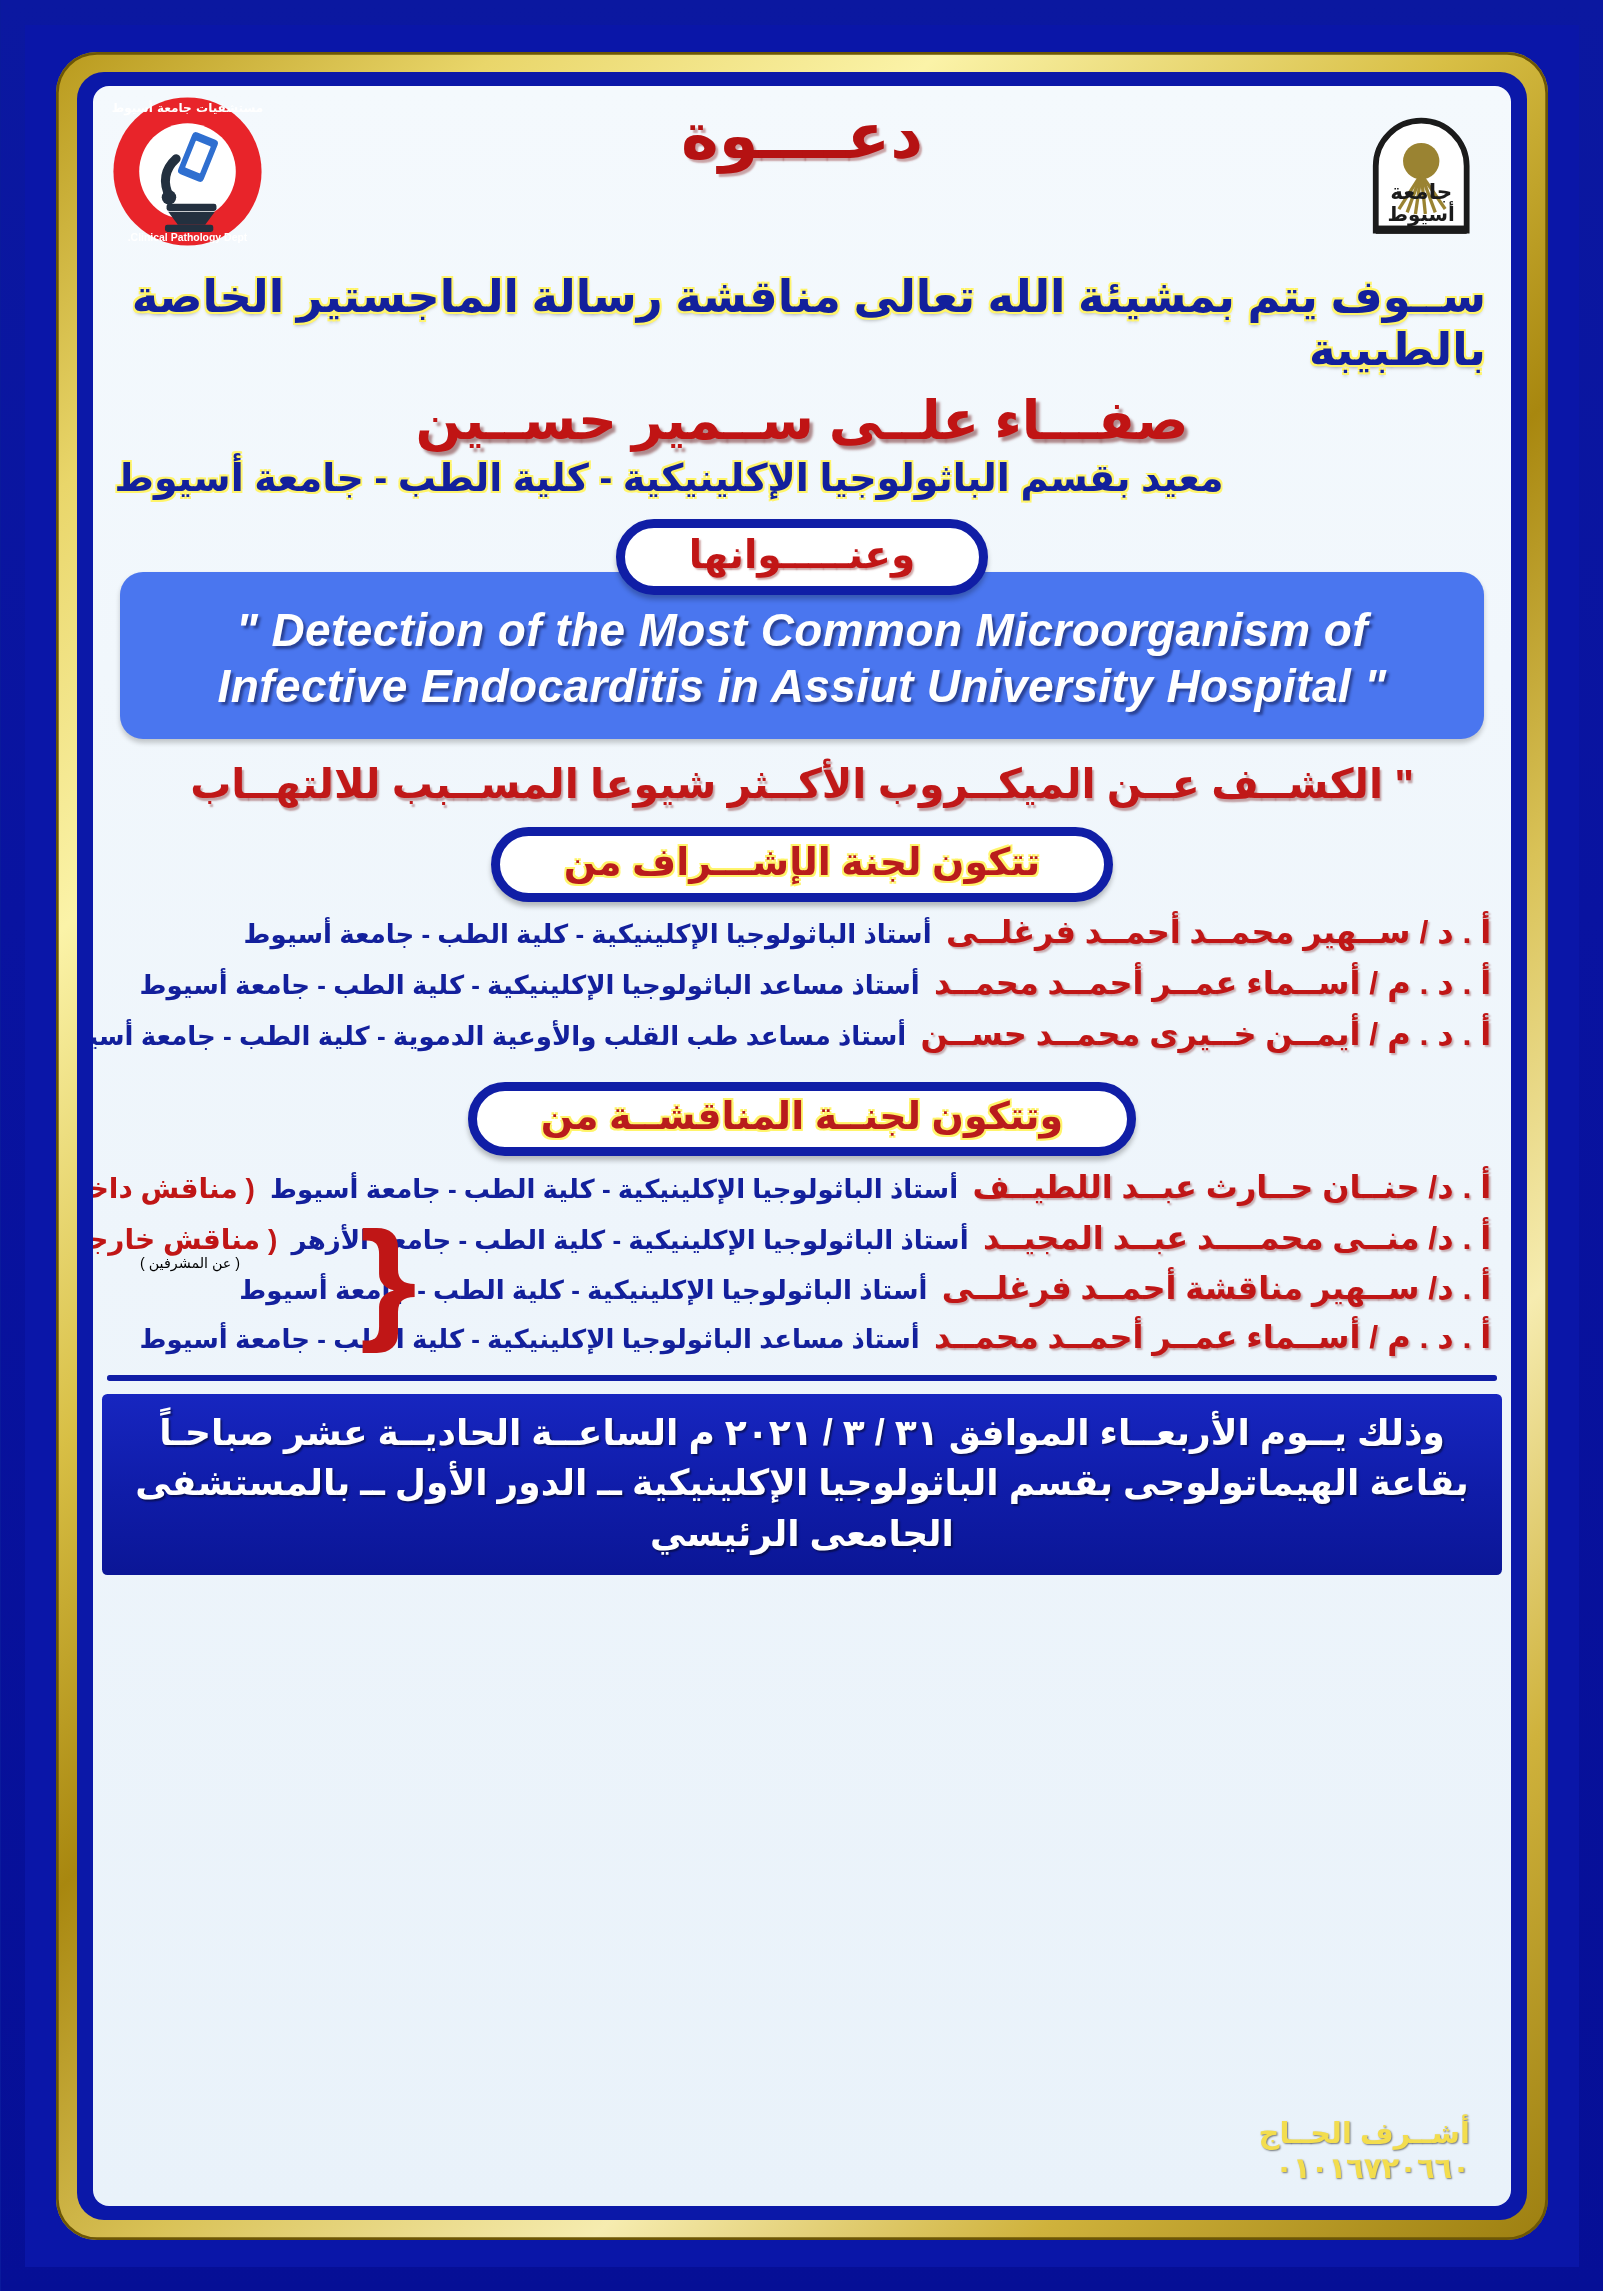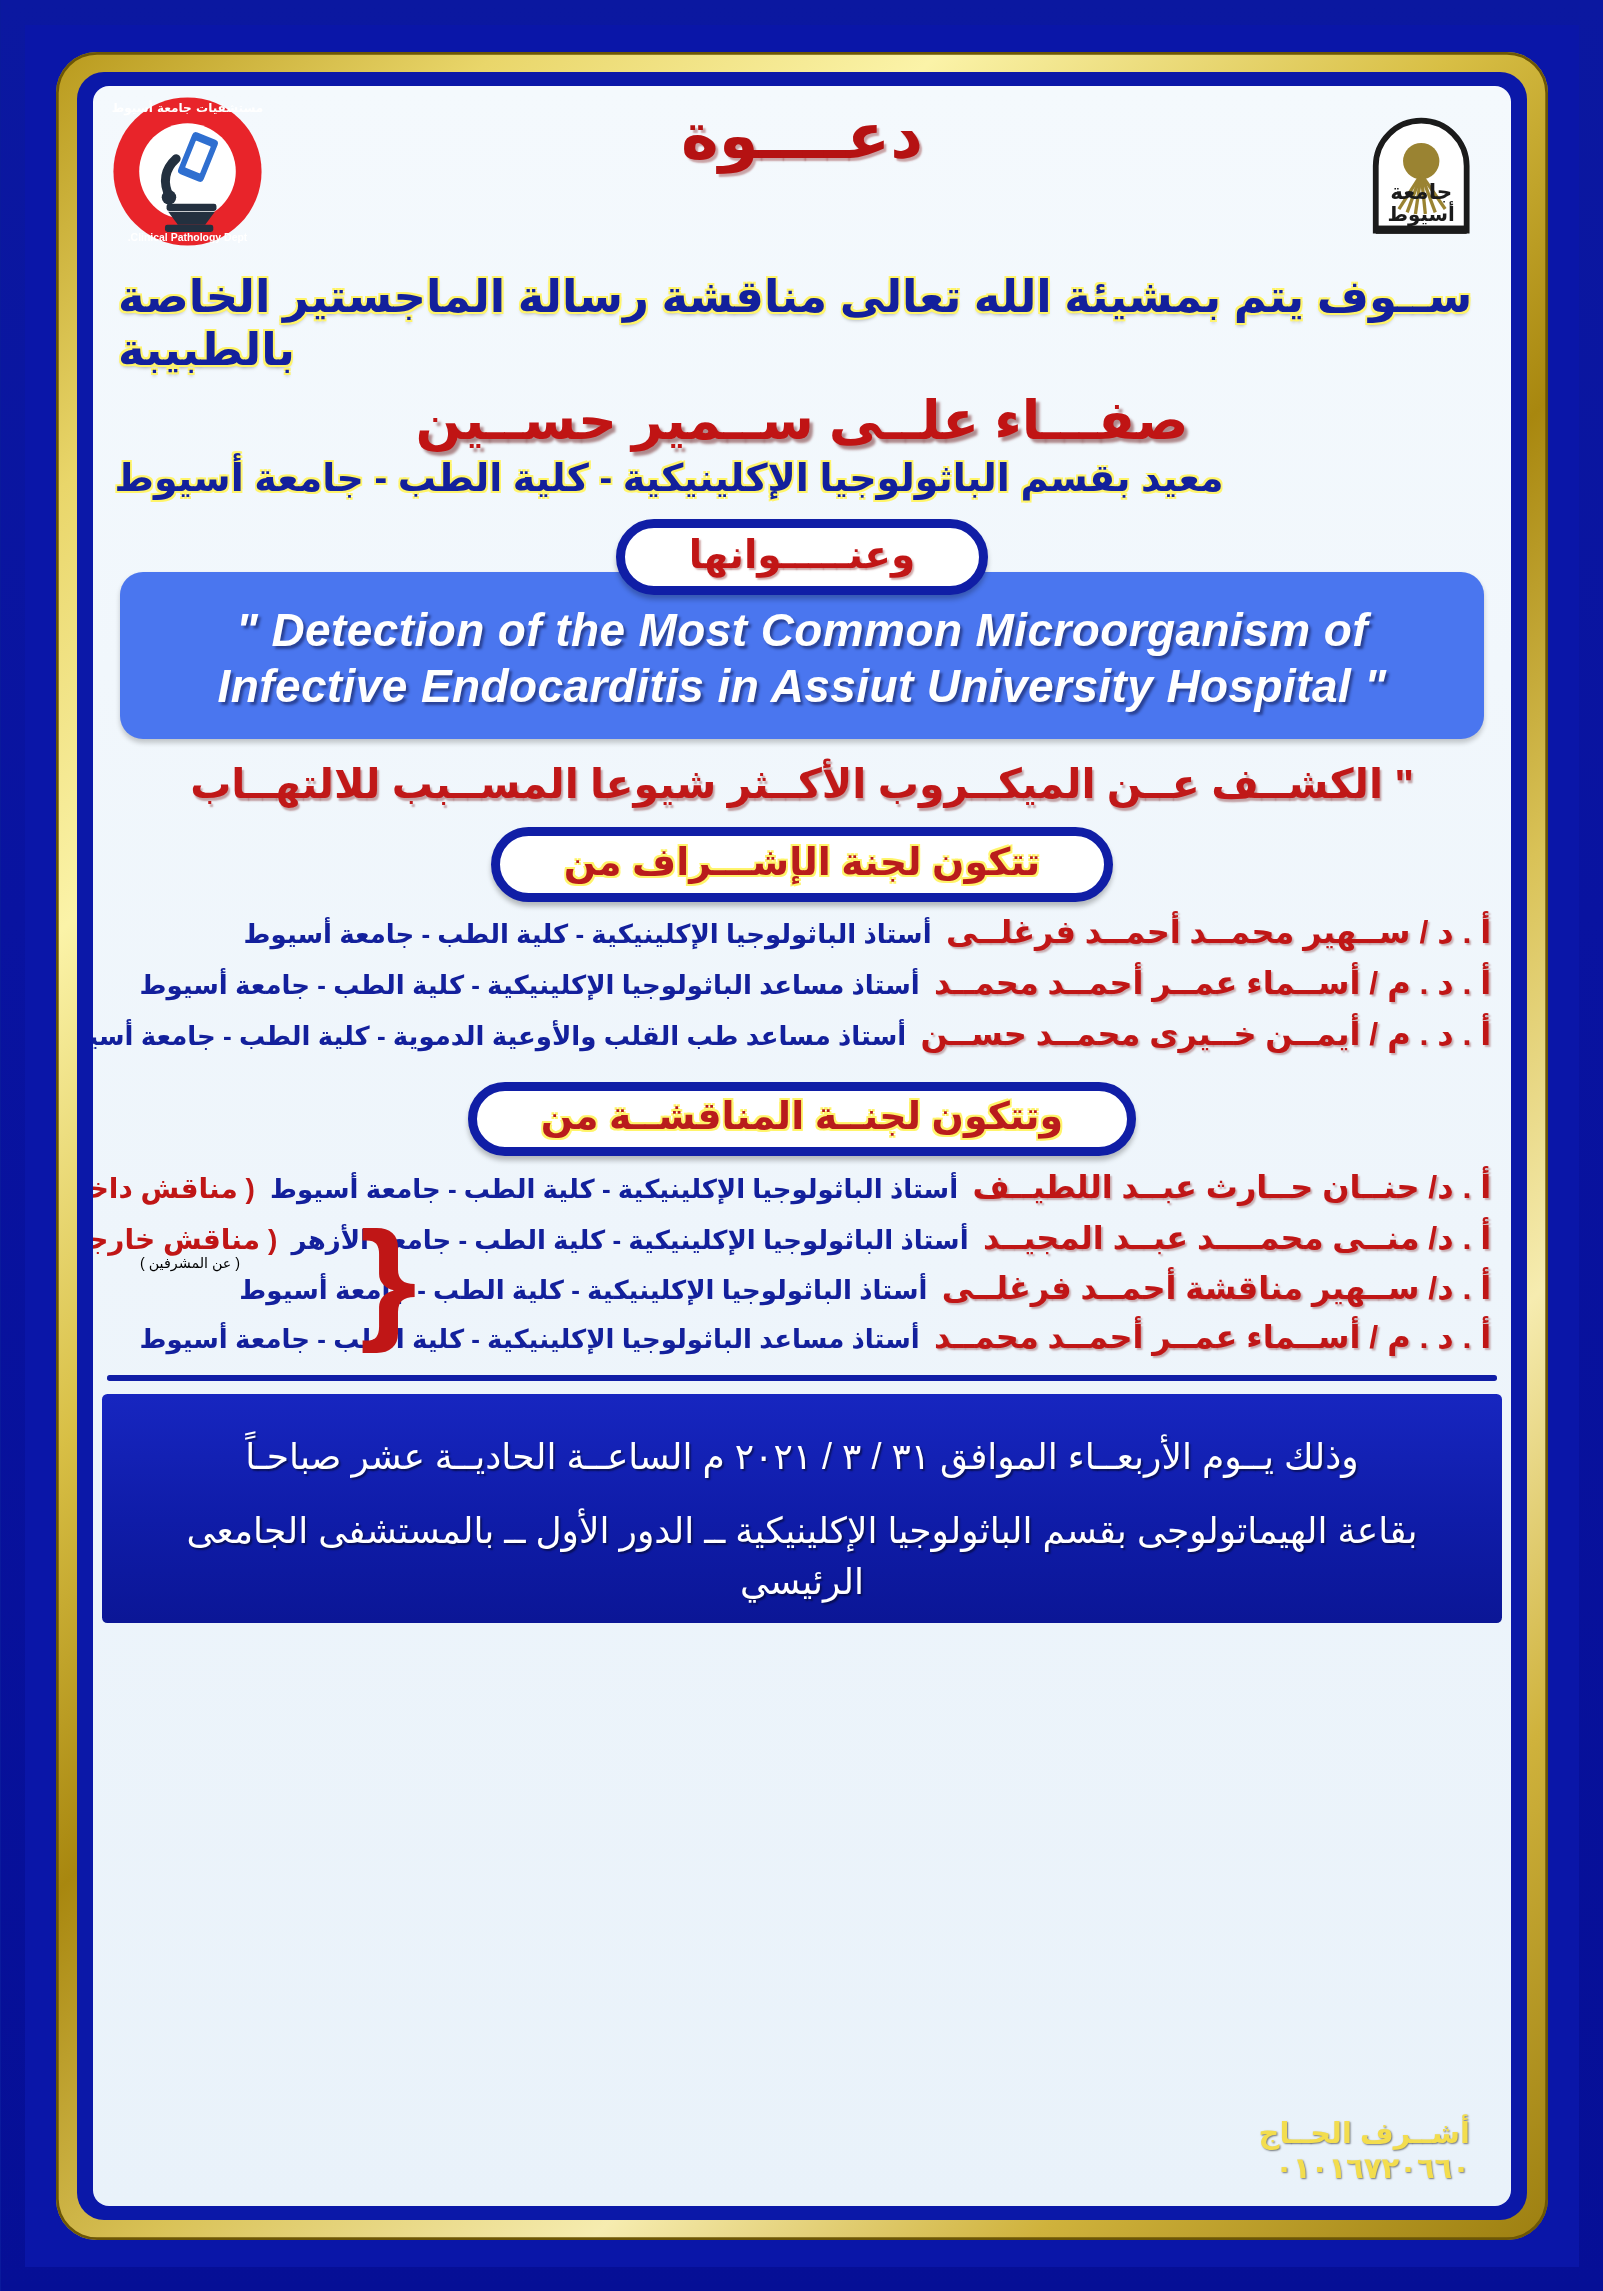--- a/index.html
+++ b/index.html
@@ -56,21 +56,21 @@
     position:absolute;right:9px;top:9px;width:269px;height:157px;
   }
   .doc-title{
     position:absolute;left:0;right:0;top:12.5px;text-align:center;
     font-size:64px;font-weight:bold;color:#b51212;letter-spacing:3.6px;
     text-shadow:2.7px 2.7px 1.8px rgba(120,0,0,.35);
   }
 
   
   .line-intro{
-    text-align:left;
+    text-align:right;
     font-size:45px;font-weight:bold;color:#13209c;
     margin:5.4px 25px 0 25px;line-height:1.18;
     text-shadow:
       -1.8px -1.8px 0 #fff46a, 1.8px -1.8px 0 #fff46a,
       -1.8px  1.8px 0 #fff46a, 1.8px  1.8px 0 #fff46a,
        0px  2.7px 3.6px rgba(0,0,0,.25);
   }
   .student-name{
     text-align:center;
     font-size:54px;font-weight:bold;color:#c01414;
@@ -165,23 +165,22 @@
     height:6.3px;background:#101ea6;margin:12.5px 14.3px 0 14.3px;border-radius:2.7px;
   }
   .footer-bar{
     margin:12.5px 9px 0 9px;
     background:linear-gradient(180deg,#1726c0 0%,#0f1ca8 55%,#0b1696 100%);
     border-radius:5.4px;
     padding:14.3px 18px 16px 18px;
     text-align:center;
   }
   .footer-line{
-    color:#ffffff;font-weight:normal;font-size:36px;line-height:1.4;
+    color:#ffffff;font-weight:bold;font-size:36px;line-height:1.4;
     text-shadow:1.8px 1.8px 1.8px rgba(0,0,0,.45);
-    margin-top:24px;
   }
   .contact{
     position:absolute;right:134px;bottom:106px;z-index:9;
   }
   .contact div{
     color:#f3dd4e;font-weight:bold;font-size:29px;line-height:1.2;
     letter-spacing:1.8px;
     text-shadow:0.9px 0.9px 1.8px rgba(0,0,0,.5);
   }
 </style>

